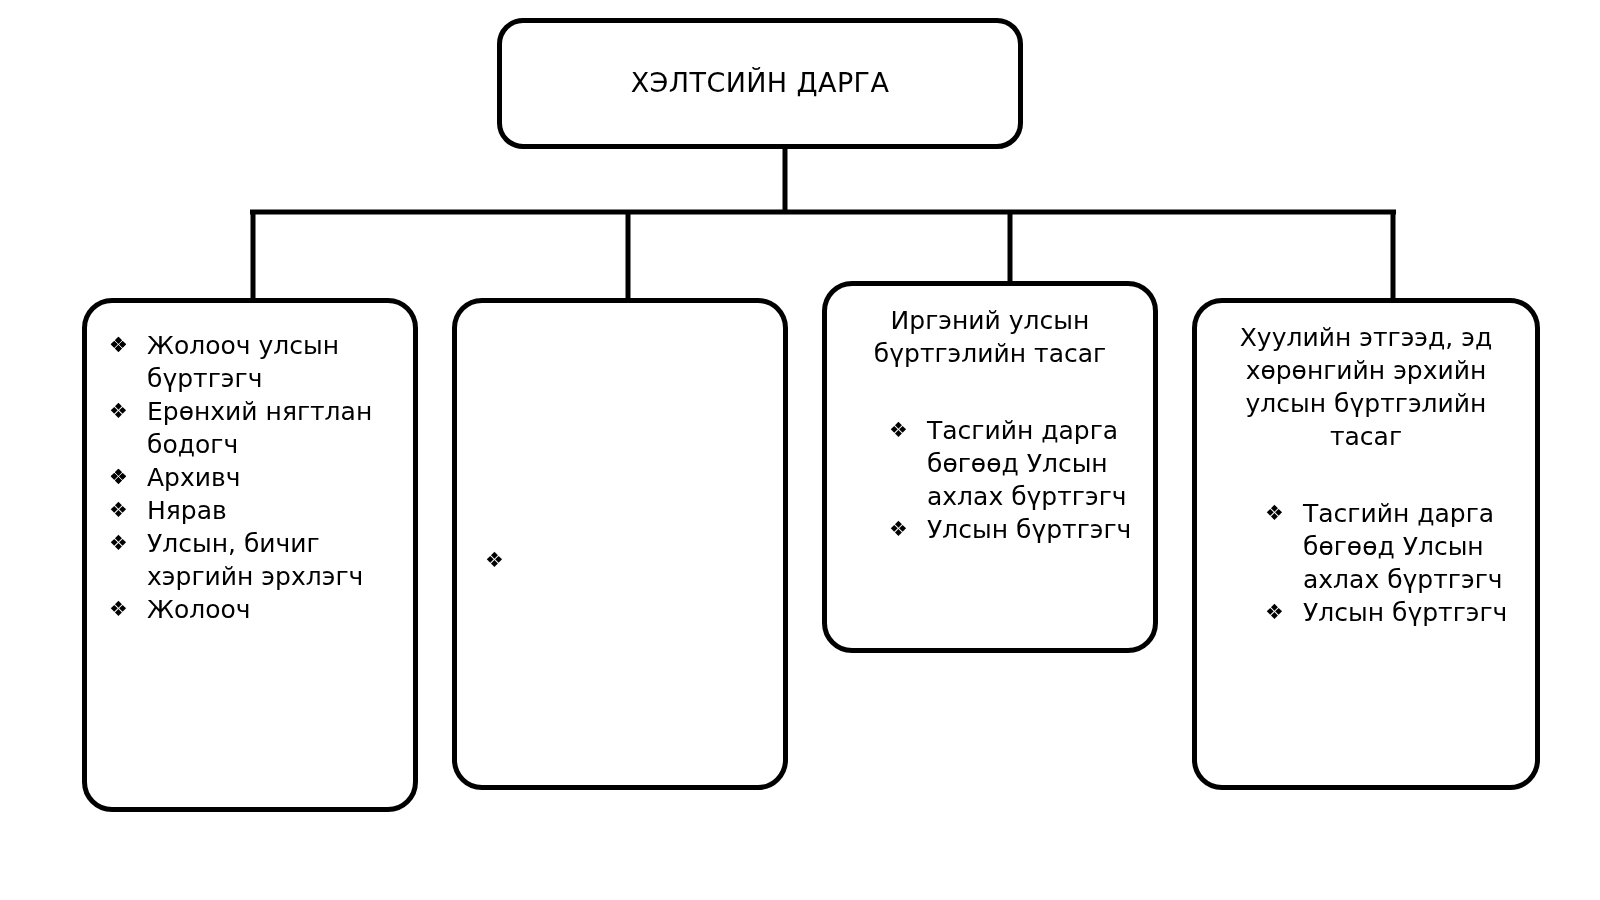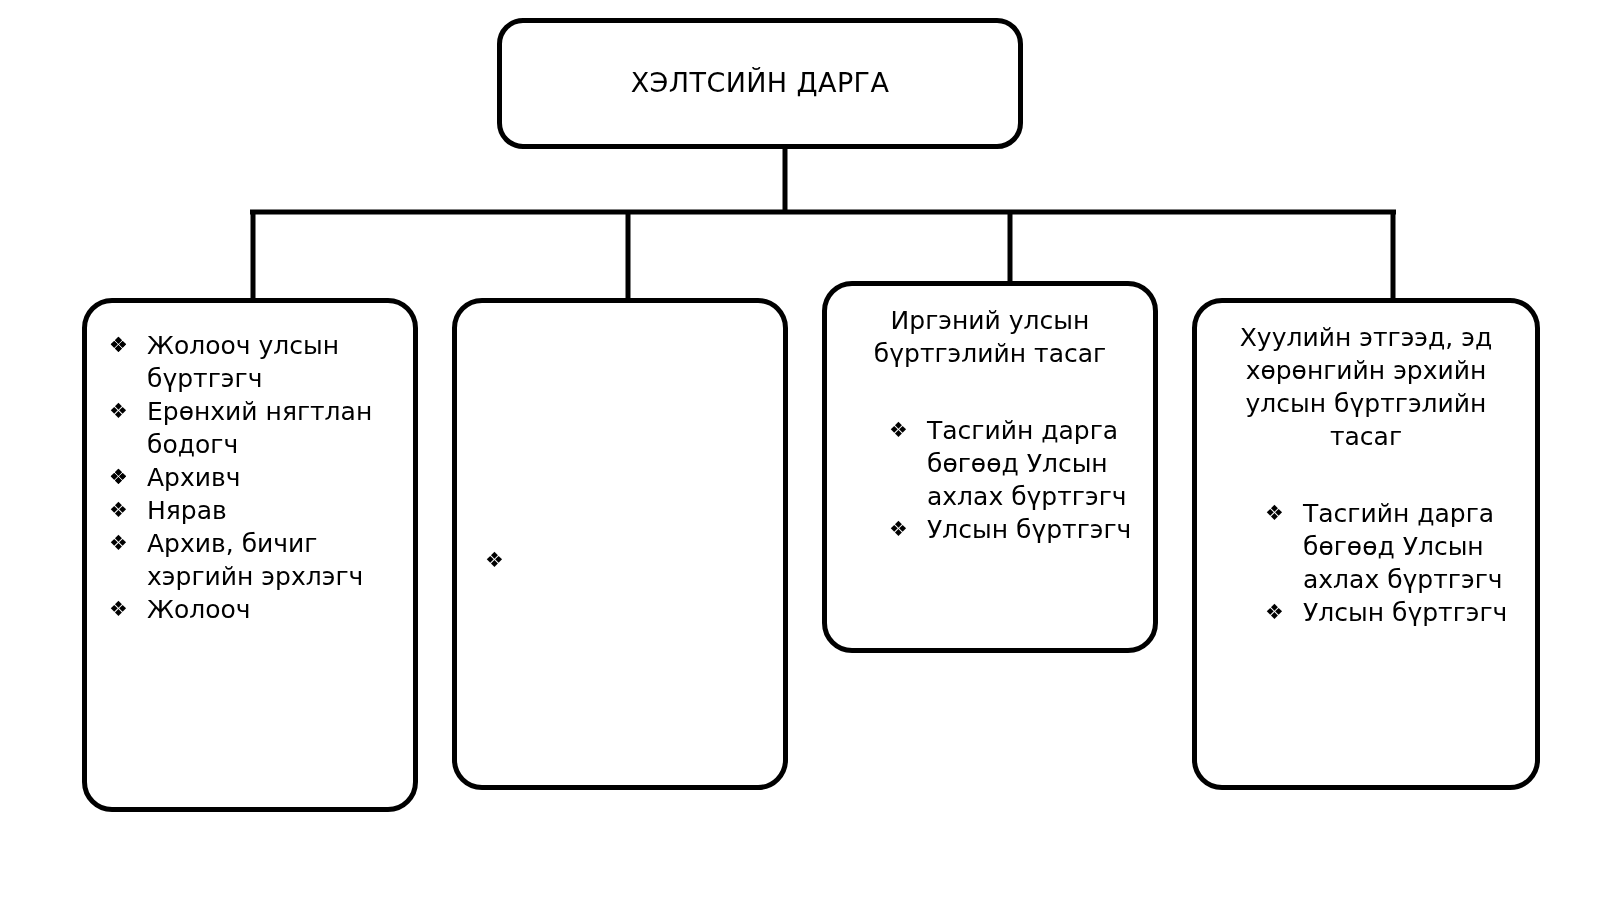--- a/index.html
+++ b/index.html
@@ -147,21 +147,21 @@
       <li>
         <span class="bullet-glyph">❖</span>
         <span>Архивч</span>
       </li>
       <li>
         <span class="bullet-glyph">❖</span>
         <span>Нярав</span>
       </li>
       <li>
         <span class="bullet-glyph">❖</span>
-        <span>Архив, бичиг хэргийн эрхлэгч</span>
+        <span>Улсын, бичиг хэргийн эрхлэгч</span>
       </li>
       <li>
         <span class="bullet-glyph">❖</span>
         <span>Жолооч</span>
       </li>
     </ul>
   </div>
 
   <div class="node child c2">
     <div class="list-wrap">

